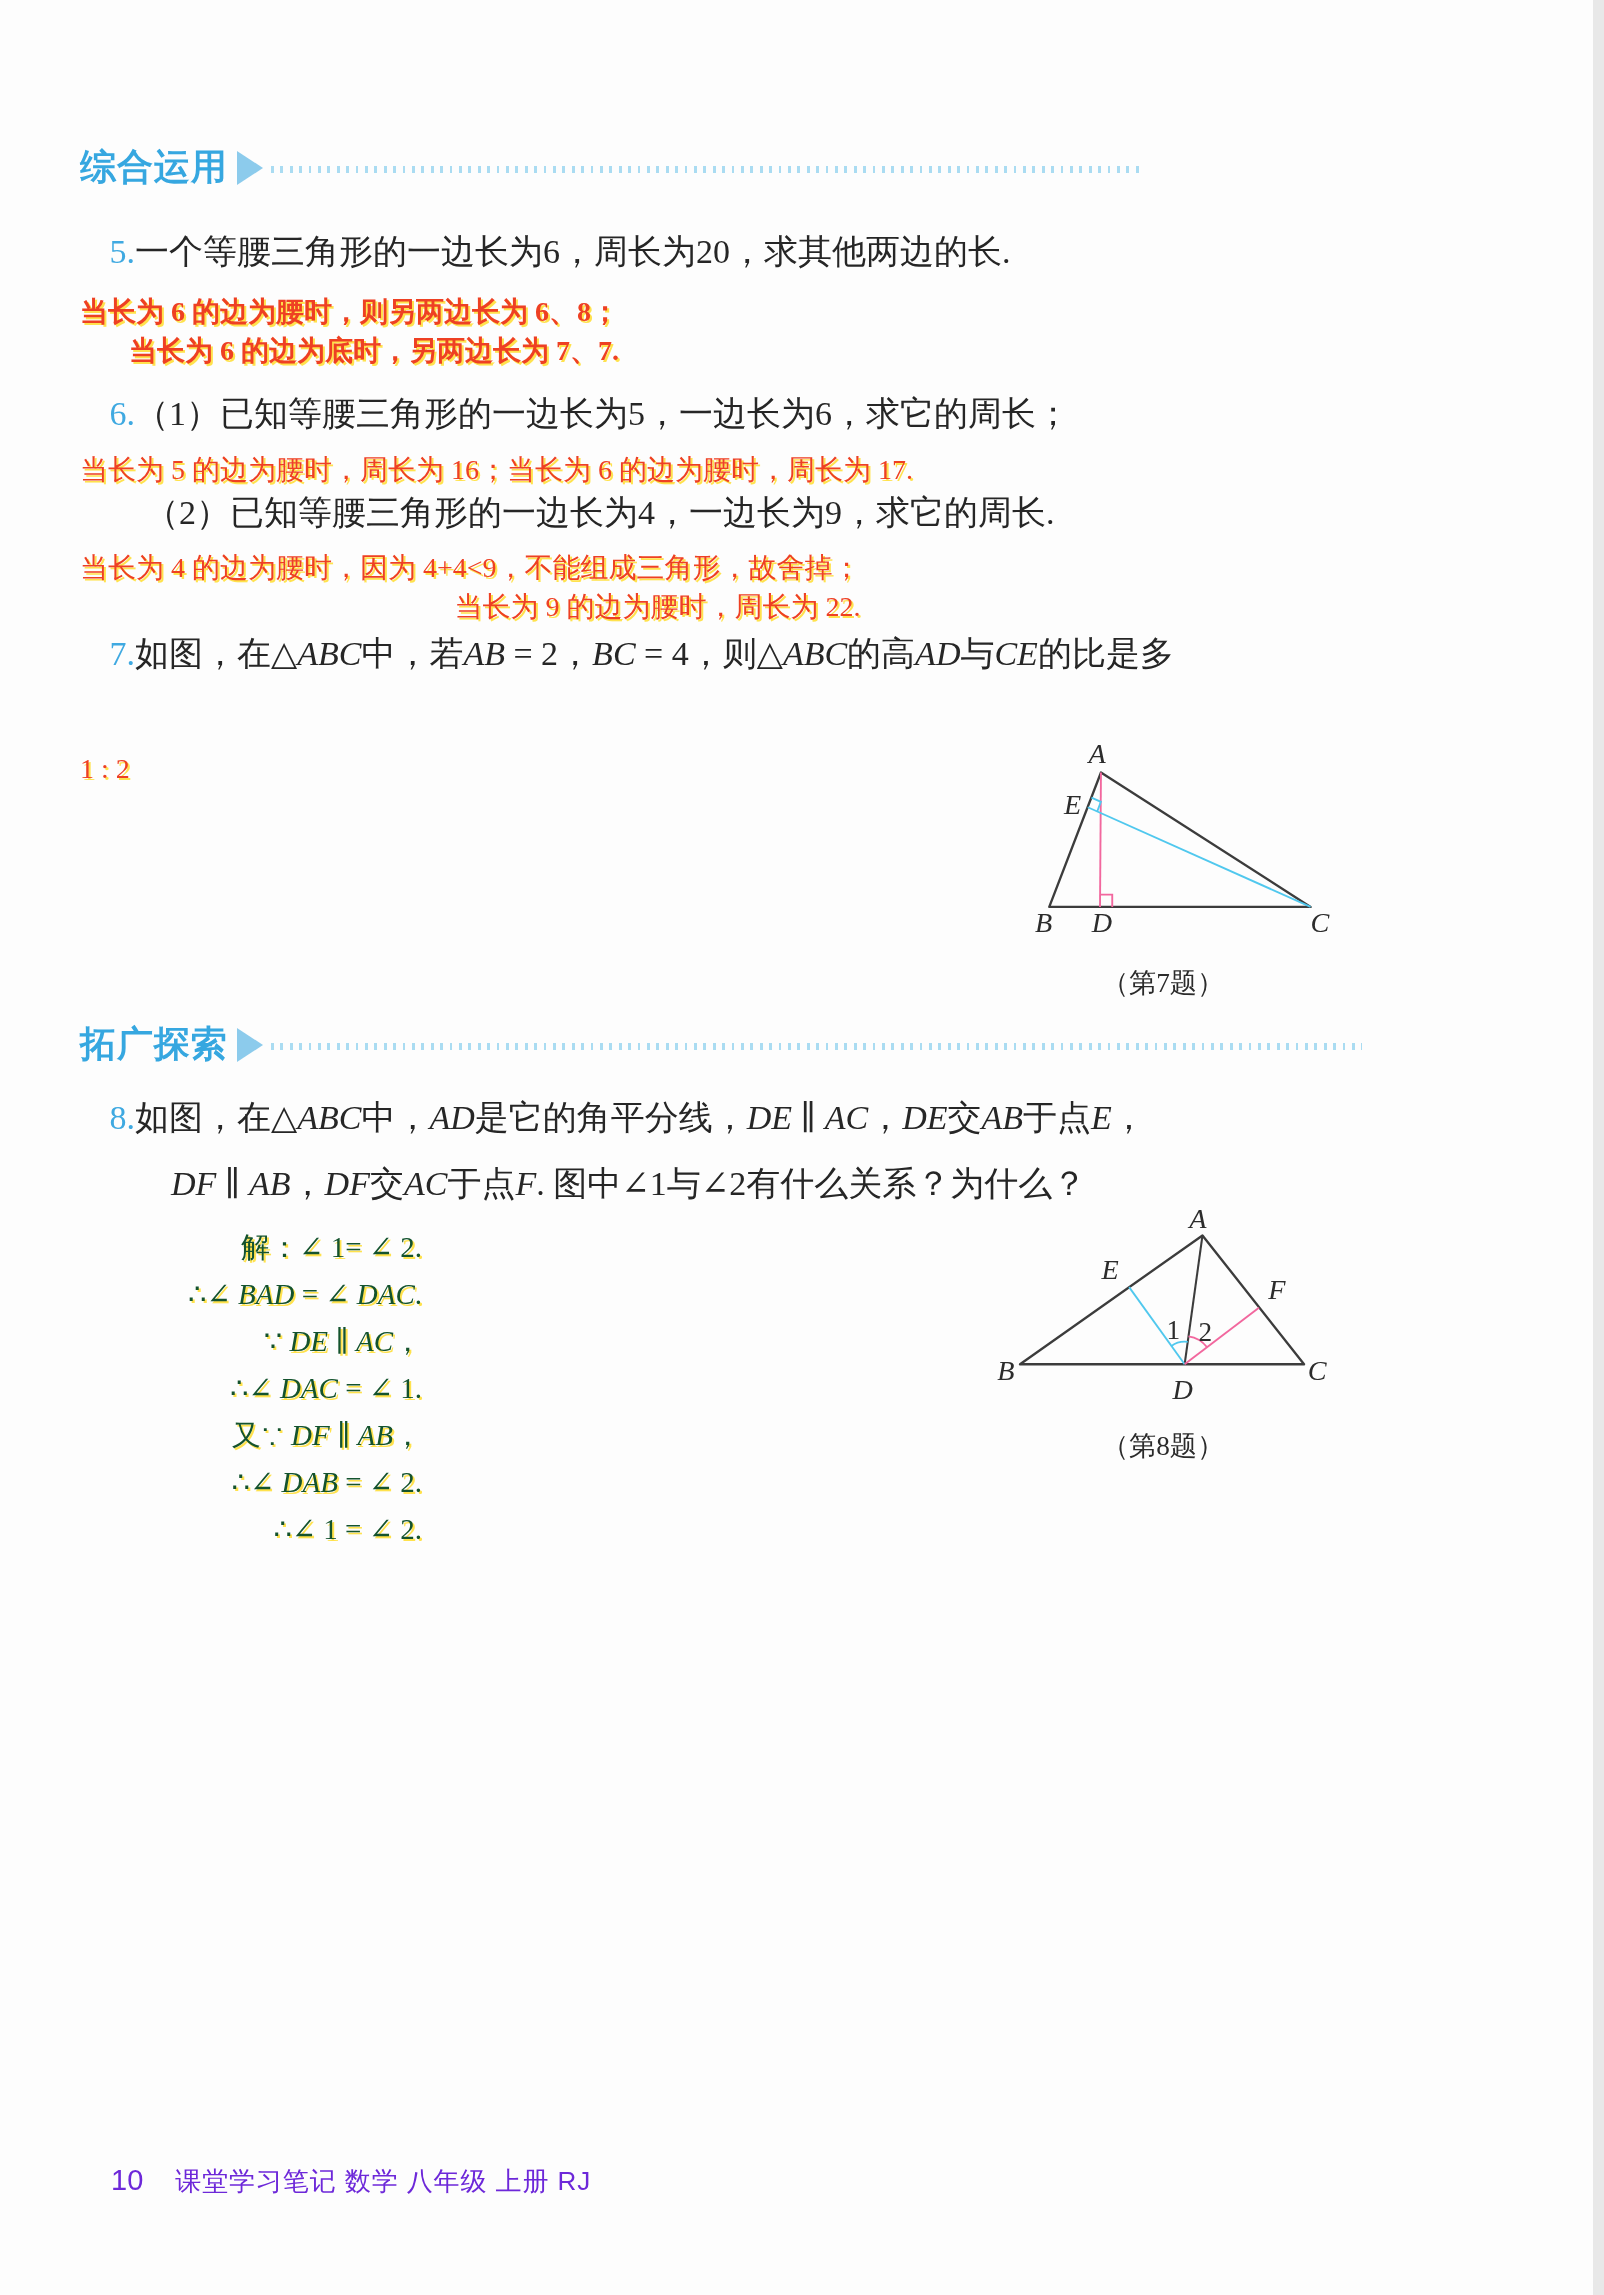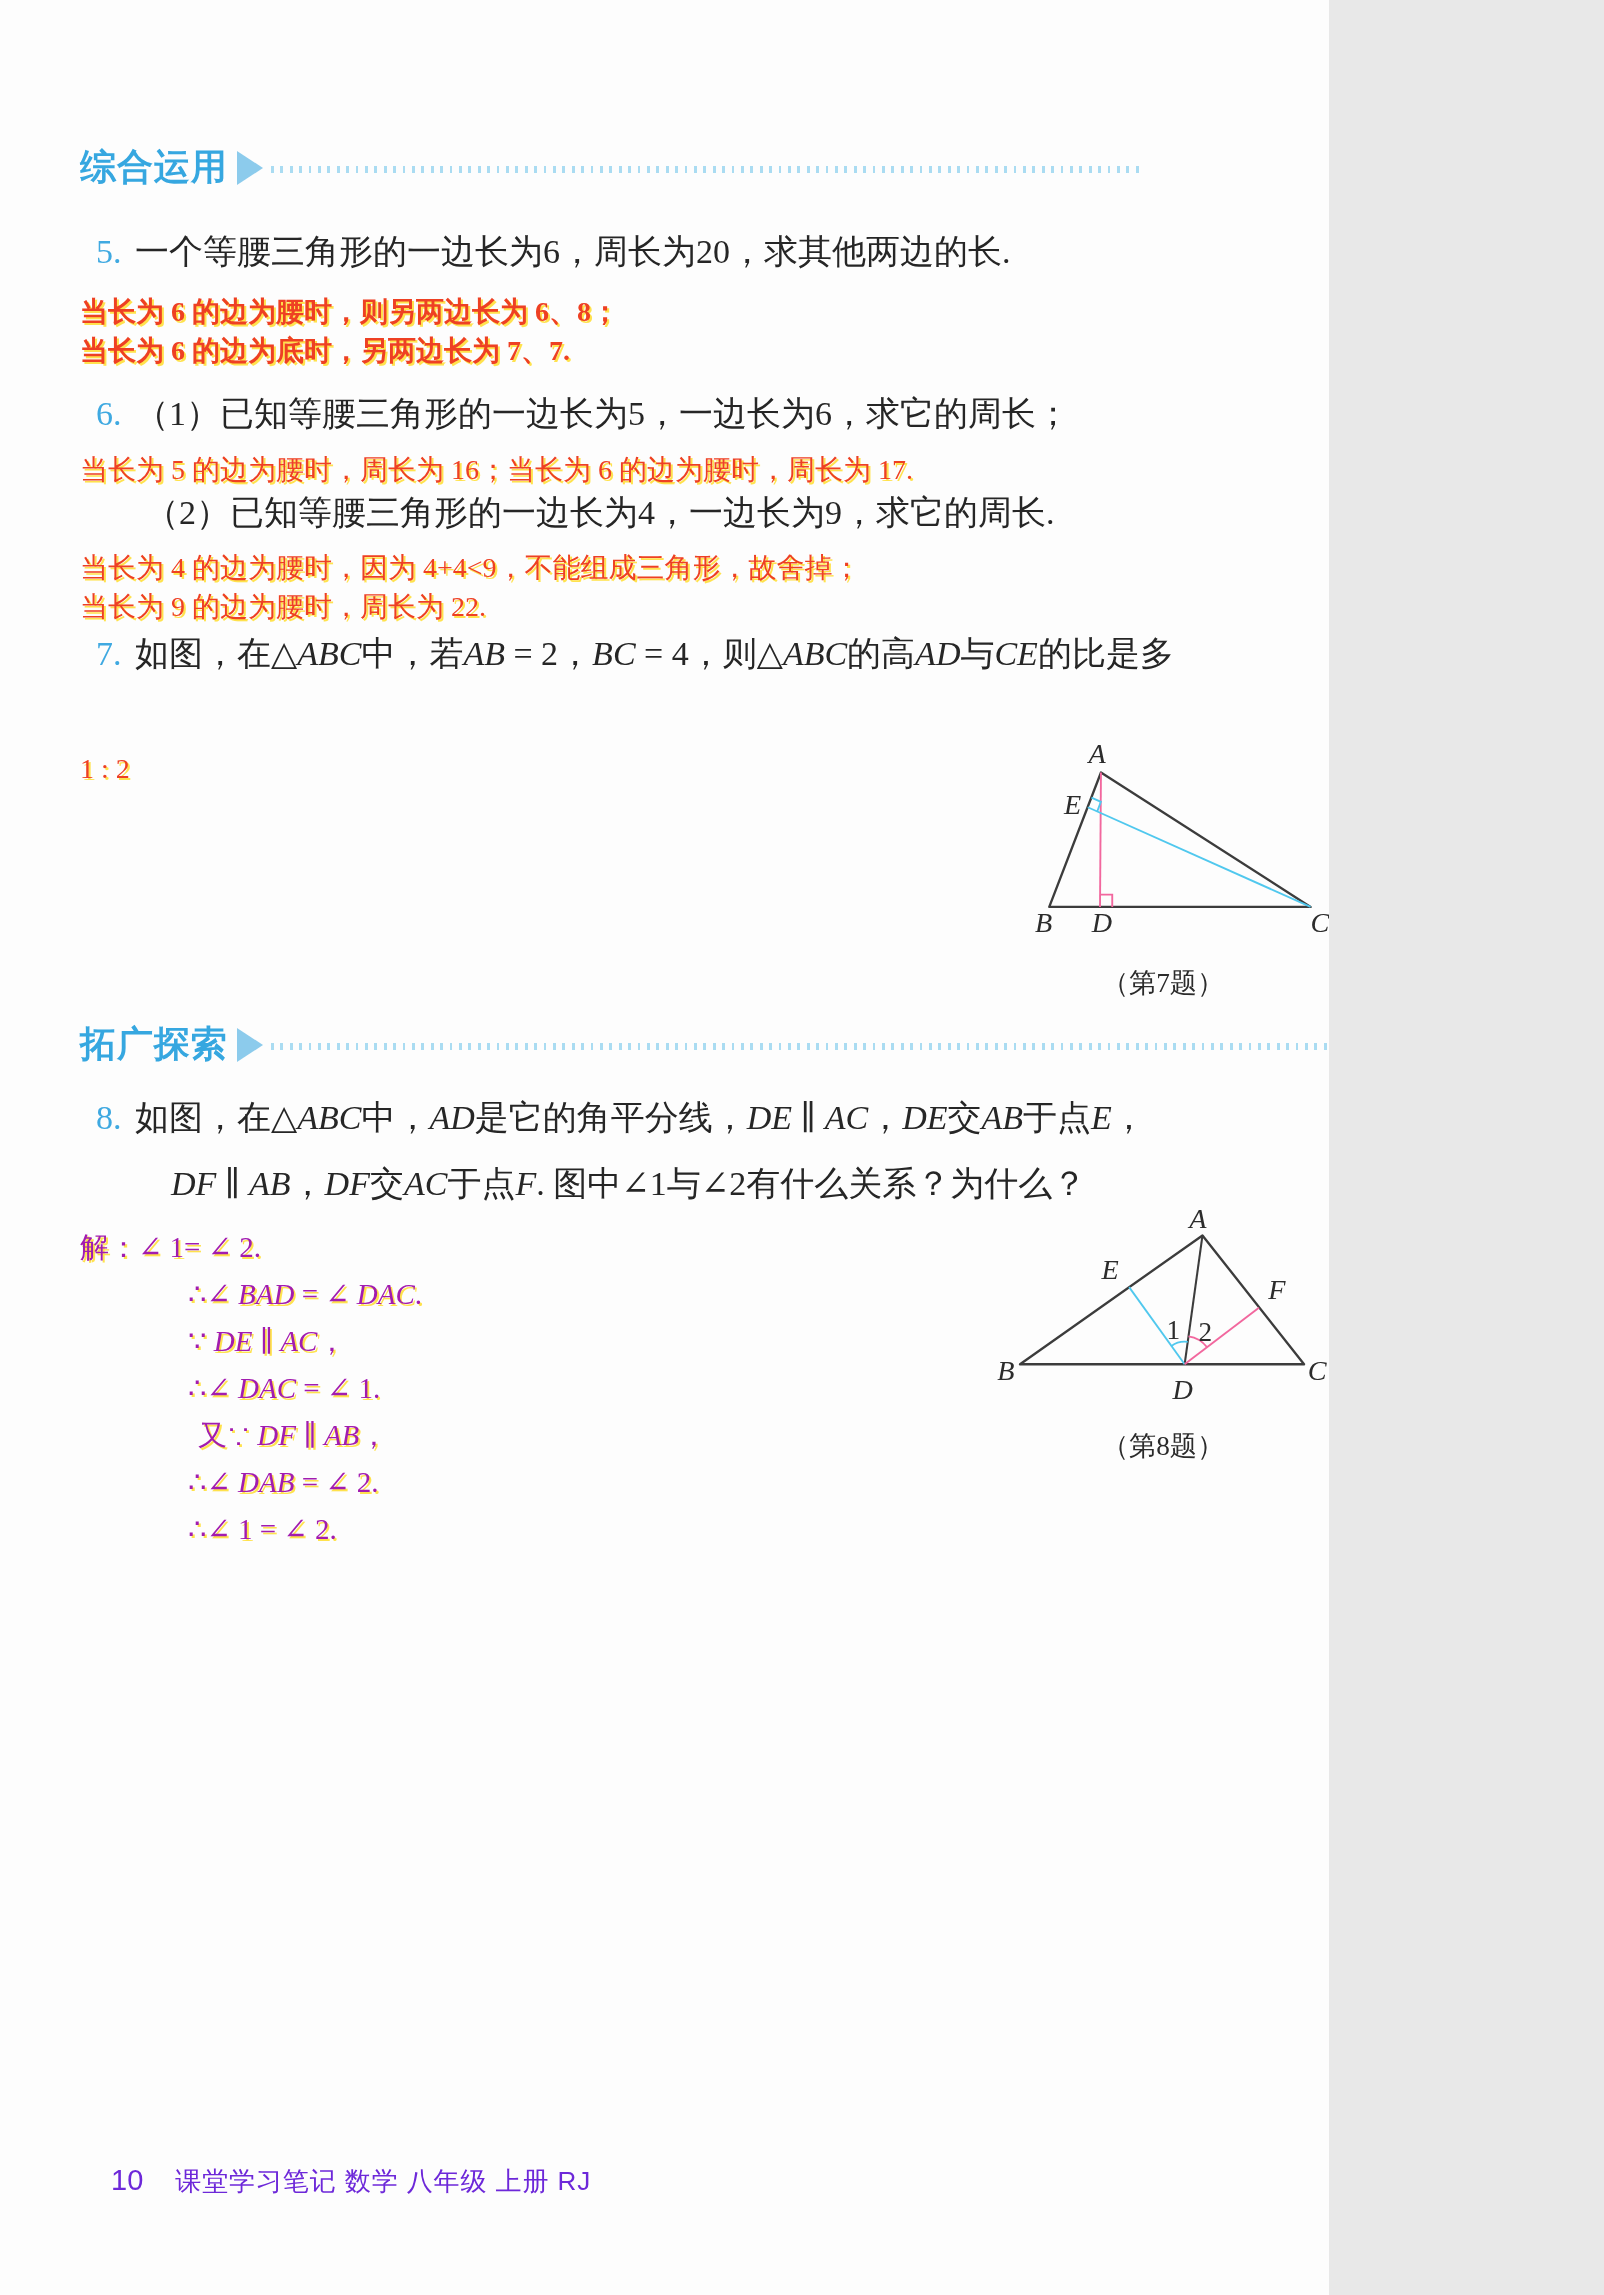--- a/index.html
+++ b/index.html
@@ -1,20 +1,21 @@
 <!DOCTYPE html>
 <html style="font-size:15px"><head>
 <meta charset="utf-8">
 <style>
   html,body { margin:0; padding:0; background:#e8e8e8; }
   .page {
-    position:relative; width:1329px; height:2296px;
+    position:relative; width:1593px; height:2296px;
     background:#fdfdfd; overflow:hidden;
     font-family:"Liberation Serif","DejaVu Serif",serif;
     color:#222;
+    text-align:right;
   }
 
   
   .section-header { position:absolute; left:80px; display:flex; align-items:center; height:43px; }
   .sh-title {
     font-family:"Liberation Sans","DejaVu Sans",sans-serif;
     font-weight:bold; font-size:36px; color:#36a7e0; letter-spacing:0.9px; white-space:nowrap;
   }
   .sh-arrow {
     width:0; height:0; margin-left:9.4px;
@@ -34,21 +35,21 @@
 
   
   .answer-block { position:absolute; }
   .answer-line, .answer-inline {
     font-size:28px; line-height:39px; white-space:nowrap;
     color:#ee4023; text-shadow:1.9px 1.9px 0 #ffe24d;
   }
   .sol-block { position:absolute; }
   .sol-line {
     font-size:29px; line-height:47px; white-space:nowrap;
-    color:#a21caf; text-shadow:1.9px 1.9px 0 #ffe24d;
+    color:#14532d; text-shadow:1.9px 1.9px 0 #ffe24d;
   }
   .ind1 { margin-left:108px; }
   .ind2 { margin-left:118px; }
 
   
   .fig { position:absolute; }
   .fig text { font-family:"Liberation Serif","DejaVu Serif",serif; }
   .fig-label { font-size:30px; font-style:italic; fill:#2c2c2c; }
   .fig-num { font-size:29px; fill:#2c2c2c; }
   .fig-caption { font-size:29px; fill:#2b2b2b; }

